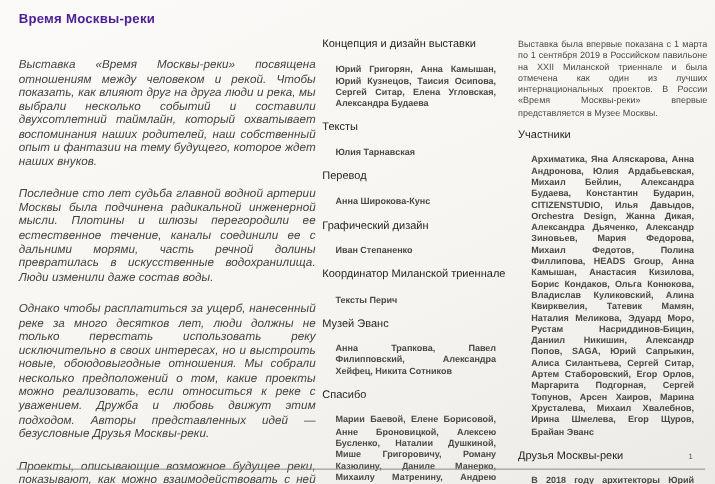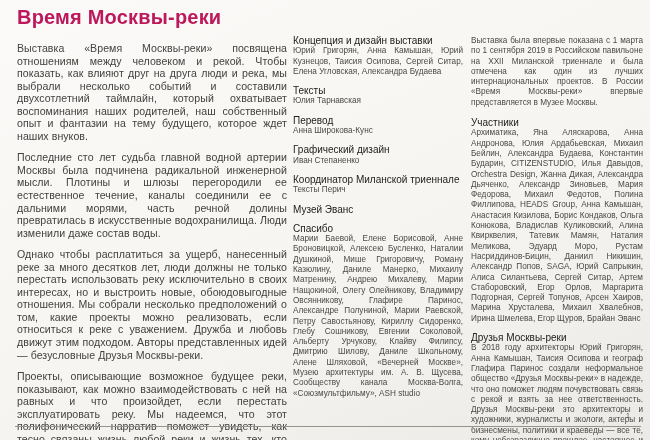--- a/index.html
+++ b/index.html
@@ -16,59 +16,60 @@
     color: #403f3d;
     -webkit-font-smoothing: antialiased;
   }
   .page { position: absolute; inset: 0; }
 
   h1.title {
     position: absolute;
     left: 17px;
     top: 5px;
     margin: 0;
-    font-size: 20px;
+    font-size: 12px;
     line-height: 24px;
     font-weight: bold;
-    color: #be185d;
+    color: #4c1d95;
     letter-spacing: 0.2px;
   }
 
   .col { position: absolute; top: 36px; }
 
   .col-left {
     left: 17px;
     width: 270px;
     font-size: 10.6px;
     line-height: 12.55px;
     text-align: justify;
     letter-spacing: 0.05px;
     color: #434240;
   }
-  .col-left p { margin: 6px 0 9px 0; }
+  .col-left p { margin: 17px 0 9px 0; font-style: italic; }
 
   .col-mid  { left: 293px; width: 170px; }
   .col-right{ left: 471px; width: 172px; }
   .col-mid, .col-right {
     font-size: 8.2px;
     line-height: 10.3px;
     color: #4a4946;
   }
 
   section.credit { margin: 0 0 9px 0; }
   section.credit h2 {
     margin: 0;
     font-size: 10px;
     line-height: 10.3px;
     font-weight: normal;
     color: #232220;
   }
   section.credit p {
-    margin: 0;
+    margin: 12px;
     text-align: justify;
+    font-weight: bold;
   }
 
   p.lead {
     margin: 0 0 10px 0;
     text-align: justify;
   }
 
   .footer-rule {
     position: absolute;
     left: 15px;
@@ -117,20 +118,21 @@
     <section class="credit">
       <h2>Графический дизайн</h2>
       <p>Иван Степаненко</p>
     </section>
     <section class="credit">
       <h2>Координатор Миланской триеннале</h2>
       <p>Тексты Перич</p>
     </section>
     <section class="credit">
       <h2>Музей Эванс</h2>
+      <p>Анна Трапкова, Павел Филипповский, Александра Хейфец, Никита Сотников</p>
     </section>
     <section class="credit">
       <h2>Спасибо</h2>
       <p>Марии Баевой, Елене Борисовой, Анне Броновицкой, Алексею Бусленко, Наталии Душкиной, Мише Григоровичу, Роману Казюлину, Даниле Манерко, Михаилу Матренину, Андрею Михалеву, Марии Нащокиной, Олегу Олейникову, Владимиру Овсянникову, Глафире Паринос, Александре Полуниной, Марии Раевской, Петру Савостьянову, Кириллу Сидоренко, Глебу Сошникову, Евгении Соколовой, Альберту Урчукову, Клайву Филипсу, Дмитрию Шилову, Даниле Школьному, Алене Шляховой, «Вечерней Москве», Музею архитектуры им. А. В. Щусева, Сообществу канала Москва-Волга, «Союзмультфильму», ASH studio</p>
     </section>
   </div>
 
   <div class="col col-right">
     <p class="lead">Выставка была впервые показана с 1 марта по 1 сентября 2019 в Российском павильоне на XXII Миланской триеннале и была отмечена как один из лучших интернациональных проектов. В России «Время Москвы-реки» впервые представляется в Музее Москвы.</p>
     <section class="credit">

